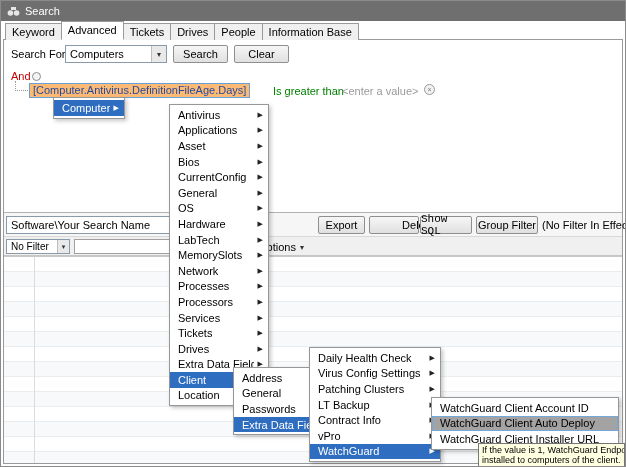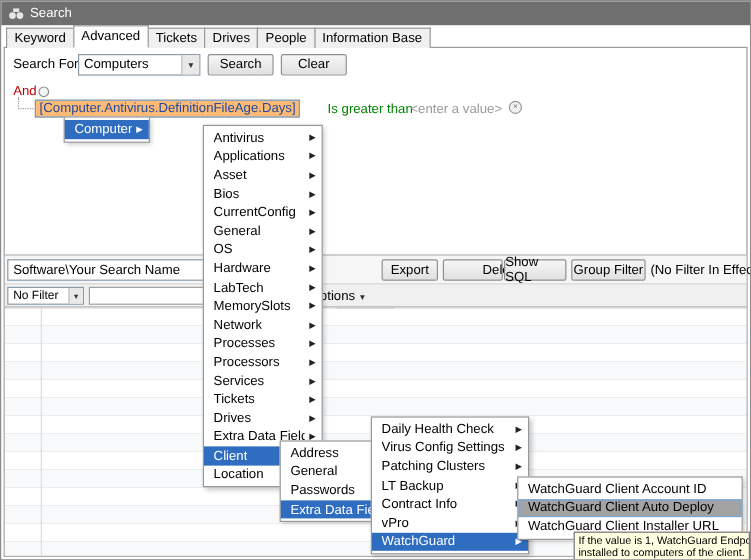--- a/index.html
+++ b/index.html
@@ -113,21 +113,21 @@
   <span class="del-circle">×</span>
 
   <div class="savebar">
     <div class="combo" style="left:2px; top:3px; width:256px; height:18px;">
       <span class="val">Software\Your Search Name</span>
       <span class="dd">▾</span>
     </div>
     <div class="btn" style="left:277px; top:3px; width:47px;margin-top:24px;">Save</div>
     <div class="btn" style="left:314px; top:3px; width:47px;">Export</div>
     <div class="btn" style="left:365px; top:3px; width:47px;padding-left:48px;">Delete</div>
-    <div class="btn" style="left:416px; top:3px; width:52px;">Show SQL</div>
+    <div class="btn" style="left:416px; top:3px; width:52px;font-family:Liberation Mono, monospace;">Show SQL</div>
     <div class="btn" style="left:472px; top:3px; width:62px;">Group Filter</div>
     <span class="status">(No Filter In Effect)</span>
   </div>
 
   <div class="filterbar">
     <div class="combo" style="left:2px; top:2px; width:64px; height:15px; font-size:10px;justify-content:space-between;">
       <span class="val">No Filter</span>
       <span class="dd" style="width:12px; font-size:7px;">▾</span>
     </div>
     <input type="text" style="">

